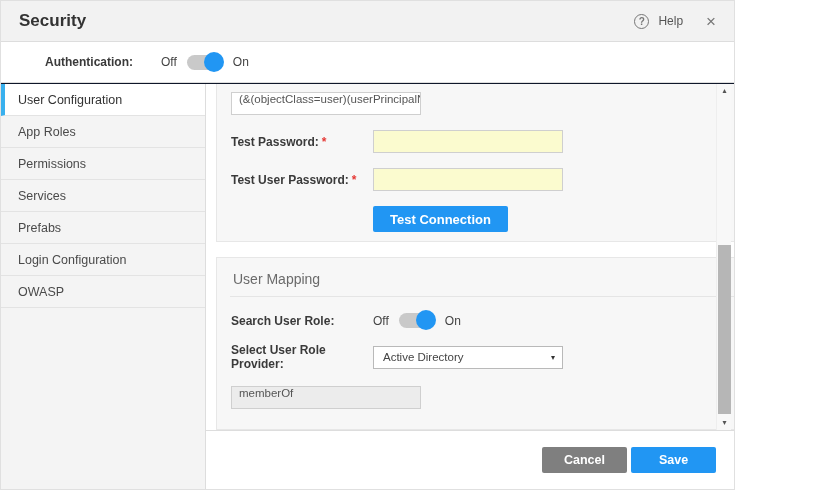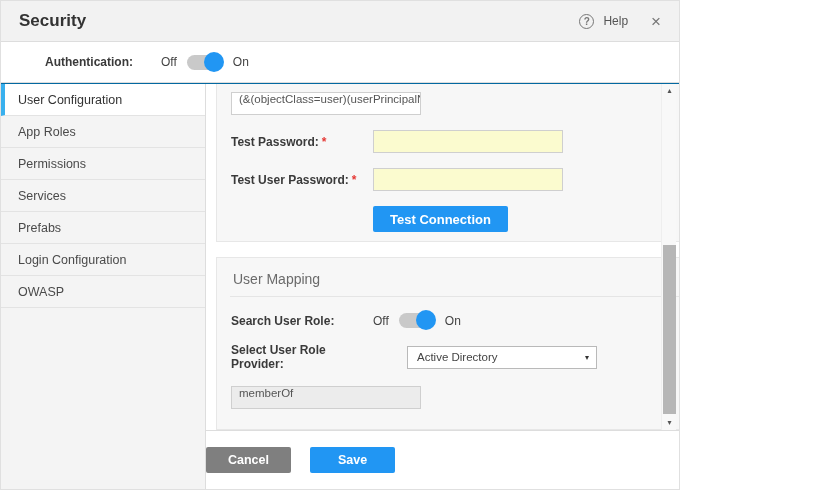--- a/index.html
+++ b/index.html
@@ -1,18 +1,18 @@
 <!DOCTYPE html>
 <html><head>
 <meta charset="utf-8">
 <style>
   * { box-sizing: border-box; margin: 0; padding: 0; }
   html,body { width:820px; height:490px; }
   body { font-family: "Liberation Sans", sans-serif; background:#fff; }
-  .app { position:relative; width:680px; height:490px; overflow:hidden; background:#0369a1; border:1px solid #e0e0e0; }
+  .app { position:relative; width:735px; height:490px; overflow:hidden; background:#0f172a; border:1px solid #e0e0e0; }
 
   
   .header { position:absolute; top:0; left:0; right:0; height:41px; background:#f2f2f2; border-bottom:1px solid #ddd; display:flex; align-items:center; padding:0 18px; }
   .header-title { font-size:17px; font-weight:bold; color:#333; }
   .header-right { margin-left:auto; display:flex; align-items:center; gap:9px; }
   .help-icon { width:15px; height:15px; border:1.4px solid #777; border-radius:50%; color:#777; font-size:10px; display:flex; align-items:center; justify-content:center; font-weight:bold; }
   .help-label { font-size:12px; color:#555; }
   .close-icon { font-size:17px; color:#777; margin-left:14px; cursor:pointer; line-height:1; }
 
   
@@ -41,32 +41,32 @@
   .req { color:#e53935; margin-left:3px; }
   .tinput { width:190px; height:23px; border:1px solid #cfcfcf; background:#fff; font-size:11.5px; color:#555; padding:0 7px; font-family:"Liberation Sans",sans-serif; white-space:nowrap; overflow:hidden; }
   .tinput.yellow { background:#fbfbcf; }
   .tinput.disabled { background:#ececec; color:#555; }
 
   .btn-testconn { margin-left:142px; height:26px; padding:0 17px; background:#2196f3; color:#fff; font-size:13px; font-weight:bold; border:none; border-radius:2px; cursor:pointer; font-family:"Liberation Sans",sans-serif; }
 
   .panel-title { font-size:14px; color:#6a6a6a; padding:13px 2px 9px 2px; }
   .panel-divider { border-bottom:1px solid #e5e5e5; margin:0 -1px 16px -1px; }
 
-  .select-box { position:relative; width:190px; height:23px; border:1px solid #b9b9b9; background:#fff; font-size:11.5px; color:#444; display:flex; align-items:center; padding:0 9px; cursor:pointer;margin-left:34px; }
+  .select-box { position:relative; width:190px; height:23px; border:1px solid #b9b9b9; background:#fff; font-size:11.5px; color:#444; display:flex; align-items:center; padding:0 9px; cursor:pointer; }
   .select-arrow { position:absolute; right:7px; font-size:8px; color:#333; }
 
   
   .scrollbar { position:absolute; top:0; right:3px; width:15px; height:346px; background:#f8f8f8; border-left:1px solid #eee; }
   .sb-arrow { position:absolute; left:0; width:15px; height:14px; font-size:8px; color:#555; text-align:center; line-height:14px; cursor:pointer; }
   .sb-arrow.up { top:0; }
   .sb-arrow.down { bottom:0; }
   .sb-thumb { position:absolute; left:1px; top:161px; width:13px; height:169px; background:#b6b6b6; cursor:grab; }
 
   
-  .footer { position:absolute; left:205px; right:0; top:429px; bottom:0; background:#fff; border-top:1px solid #ddd; display:flex; align-items:center; justify-content:flex-start; padding-right:18px; gap:19px; }
+  .footer { position:absolute; left:205px; right:0; top:429px; bottom:0; background:#fff; border-top:1px solid #ddd; display:flex; align-items:center; justify-content:flex-end; padding-right:18px; gap:4px; }
   .btn { height:26px; width:85px; border:none; border-radius:2px; color:#fff; font-size:12.5px; font-weight:bold; cursor:pointer; font-family:"Liberation Sans",sans-serif; }
   .btn-cancel { background:#7f7f7f; }
   .btn-save { background:#2196f3; }
 </style>
 </head>
 <body>
 
 <div class="app">
 
   <div class="header">

